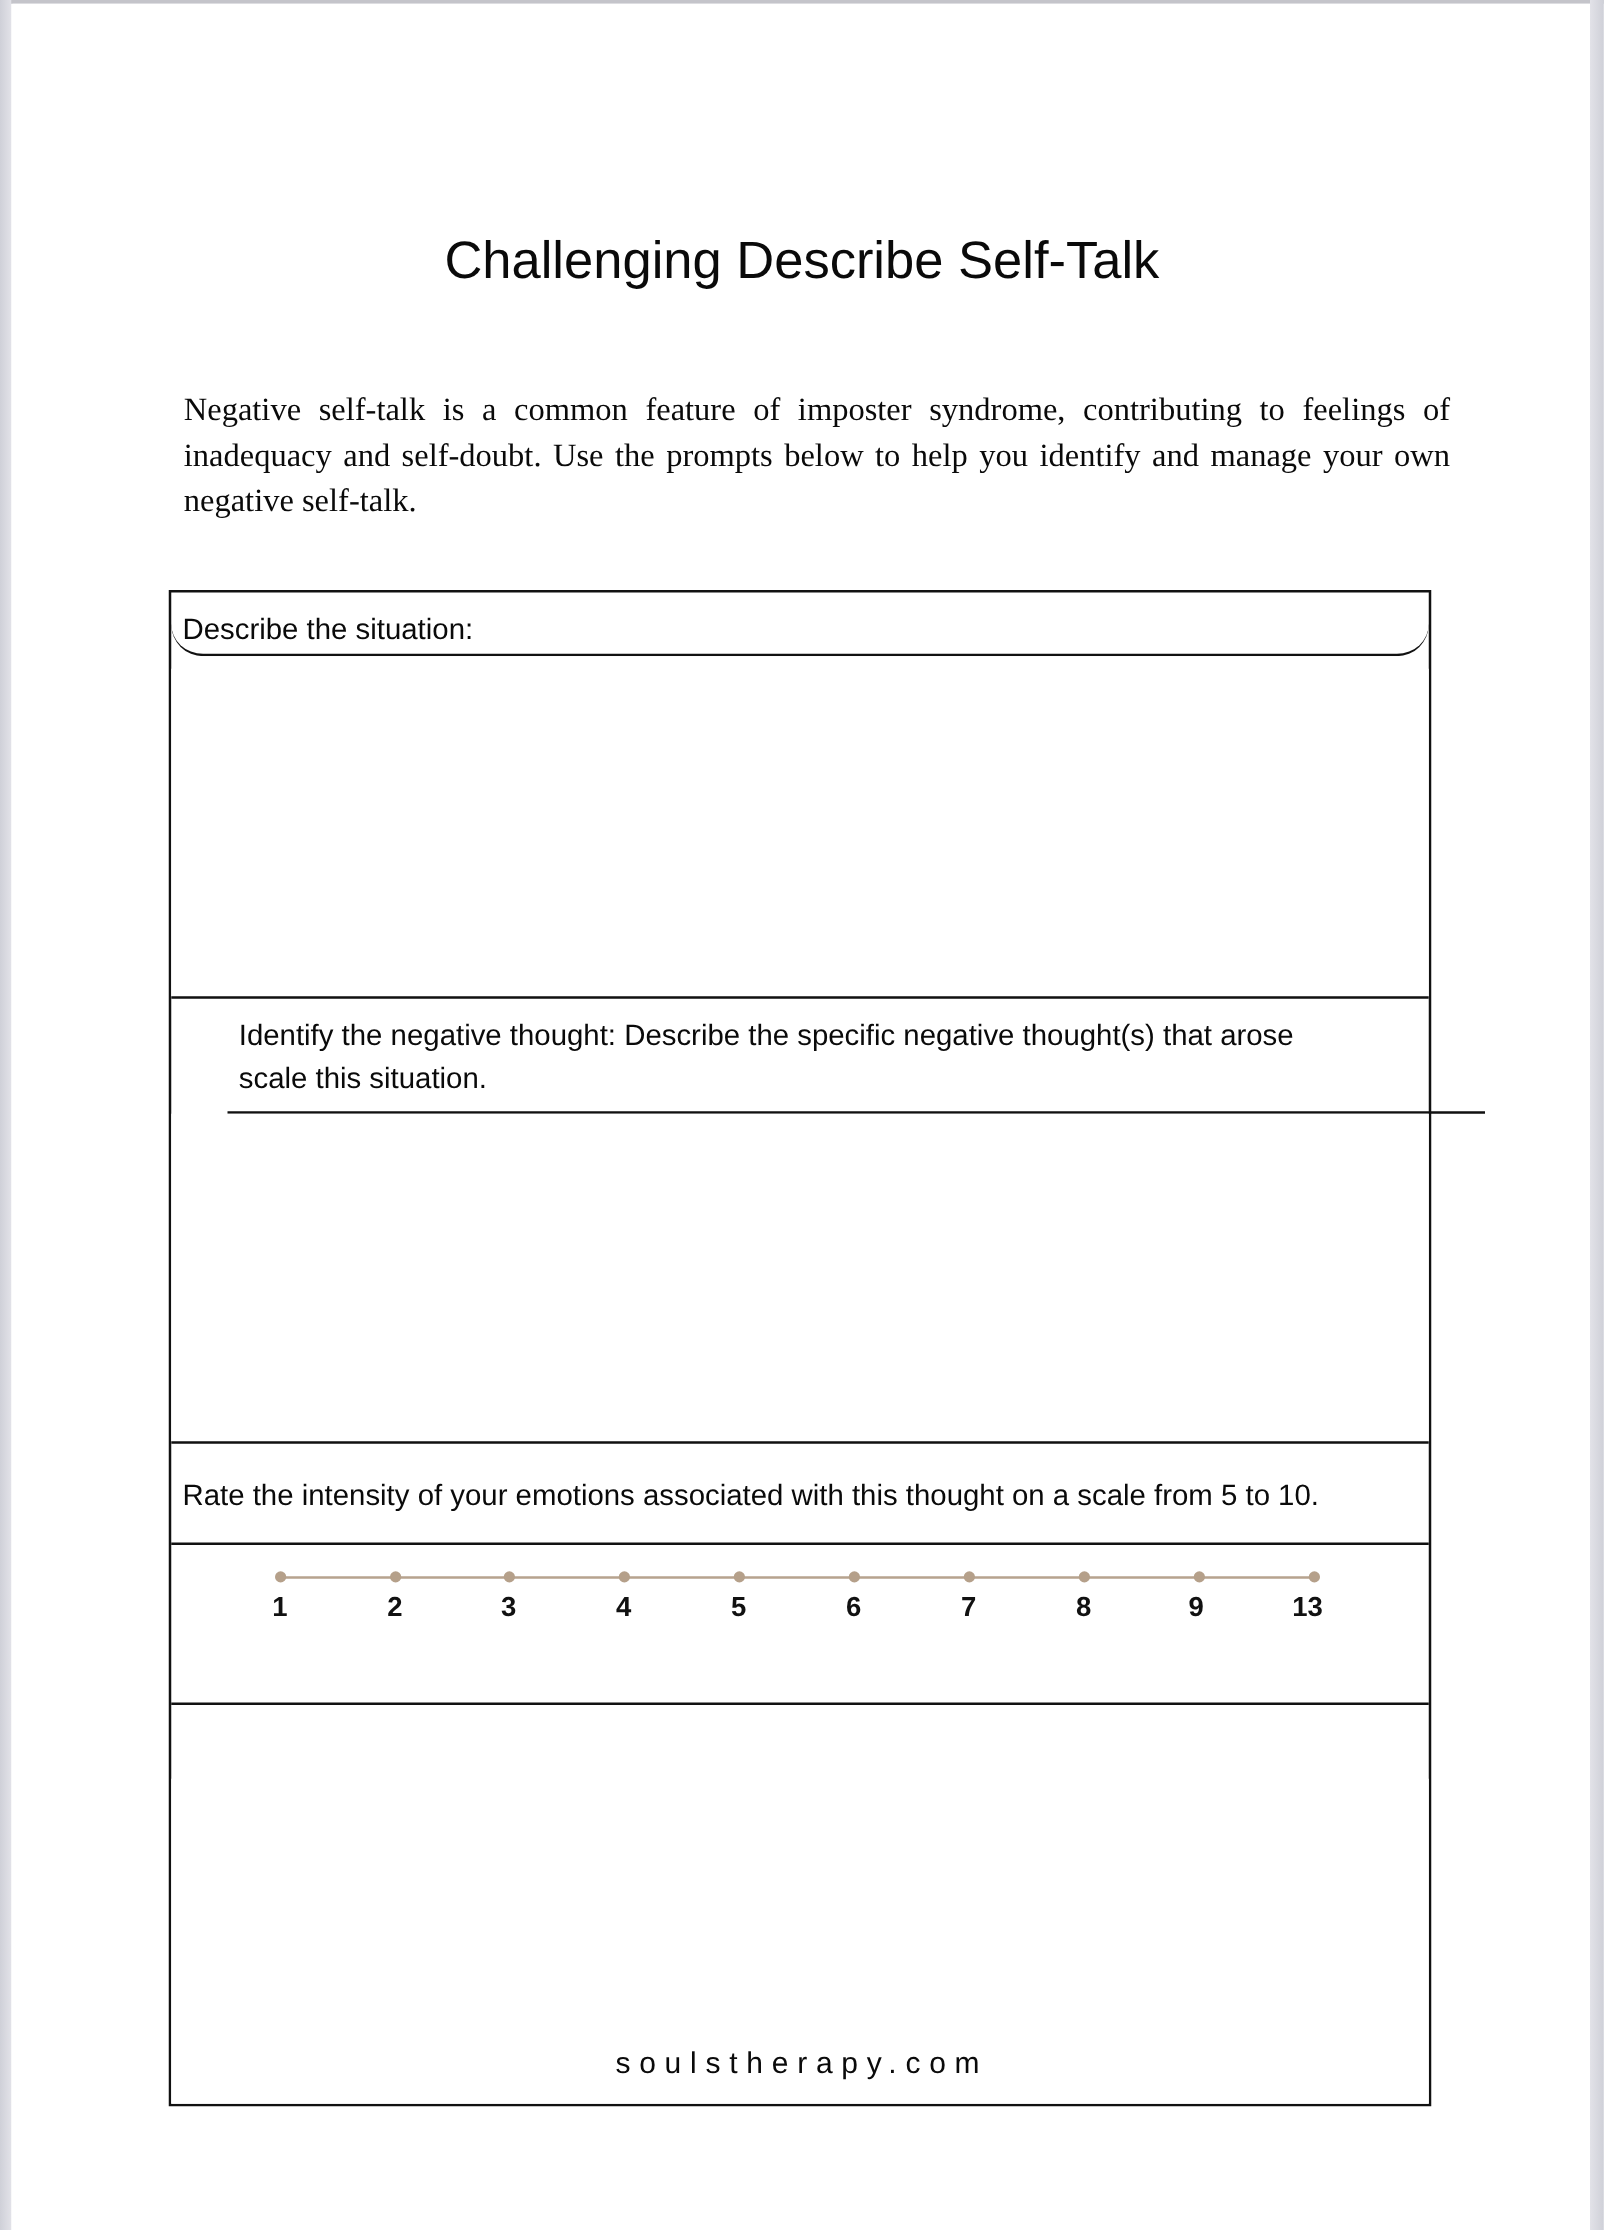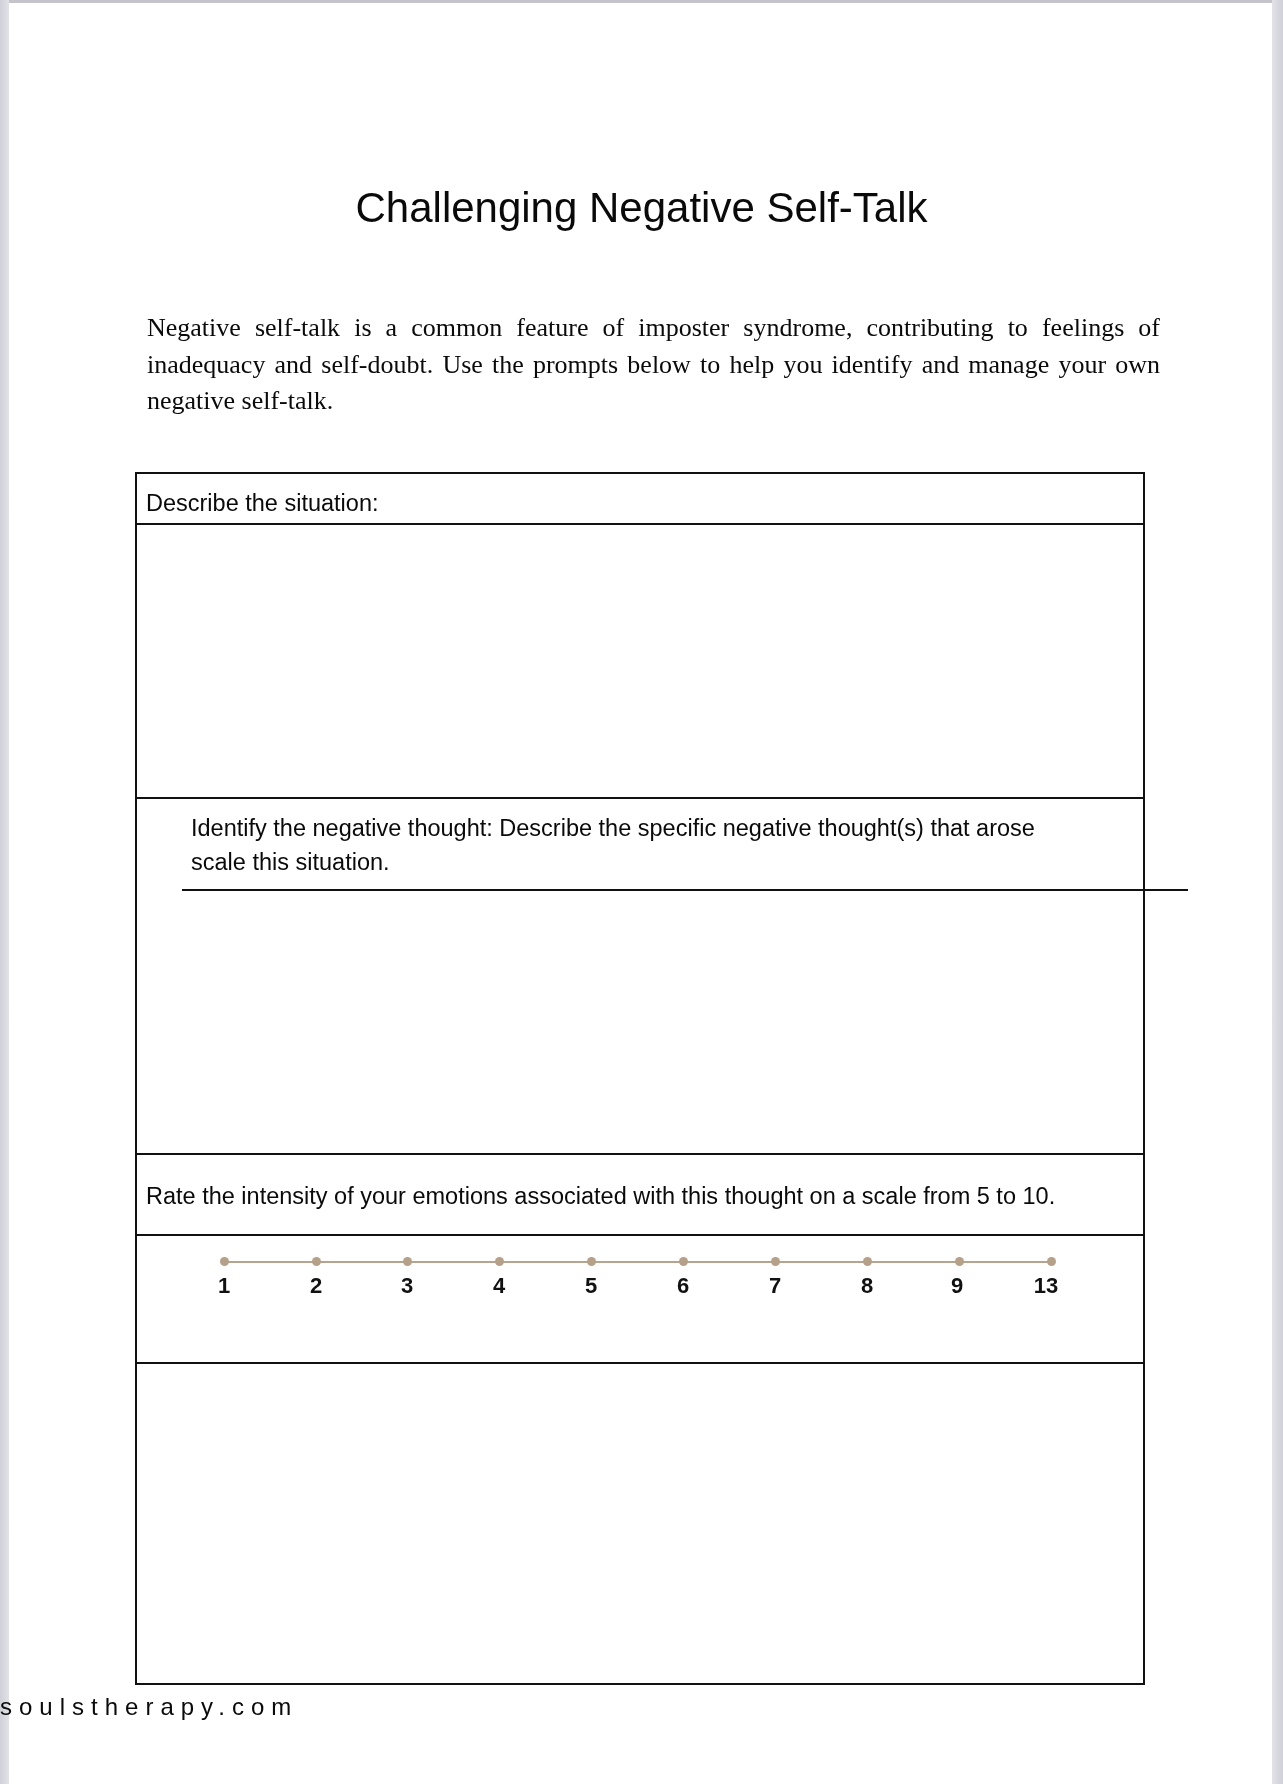--- a/index.html
+++ b/index.html
@@ -66,42 +66,42 @@
   }
   .scale-dot {
     position: absolute; width: 9px; height: 9px; border-radius: 50%;
     background: #b5a08a; top: 21px;
   }
   .scale-num {
     position: absolute; top: 37px; width: 40px; text-align: center;
     font-size: 22px; line-height: 26px; font-weight: bold; color: #111;
   }
   .footer {
-    position: absolute; left: 0; width: 1283px; top: 1692px;
-    text-align: left;
+    position: absolute; left: 0; width: 1283px; top: 1636px;
+    text-align: center;
     font-size: 24px; line-height: 30px;
     letter-spacing: 7px;
   }
 </style>
 </head>
 <body>
 
 <div class="frame-top"></div>
 <div class="frame-left"></div>
 <div class="frame-right"></div>
 
 <div class="page"></div>
 
-<h1 class="title">Challenging Negative Self-Talk</h1>
+<h1 class="title">Challenging Describe Self-Talk</h1>
 
 <p class="intro">Negative self-talk is a common feature of imposter syndrome, contributing to feelings of inadequacy and self-doubt. Use the prompts below to help you identify and manage your own negative self-talk.</p>
 
 <div class="worksheet">
 
-  <div class="row prompt" style="top:0; height:51px; padding-top:12px;">
+  <div class="row prompt" style="top:0; height:51px; padding-top:12px;border-radius:27px;">
     <span>Describe the situation:</span>
   </div>
 
   <div class="row answer" style="top:61px; height:264px;"></div>
 
   <div class="row prompt" style="top:325px; height:92px; padding-top:12px;margin-left:45px;">
     <div>Identify the negative thought: Describe the specific negative thought(s) that arose</div>
     <div>scale this situation.</div>
   </div>
 

